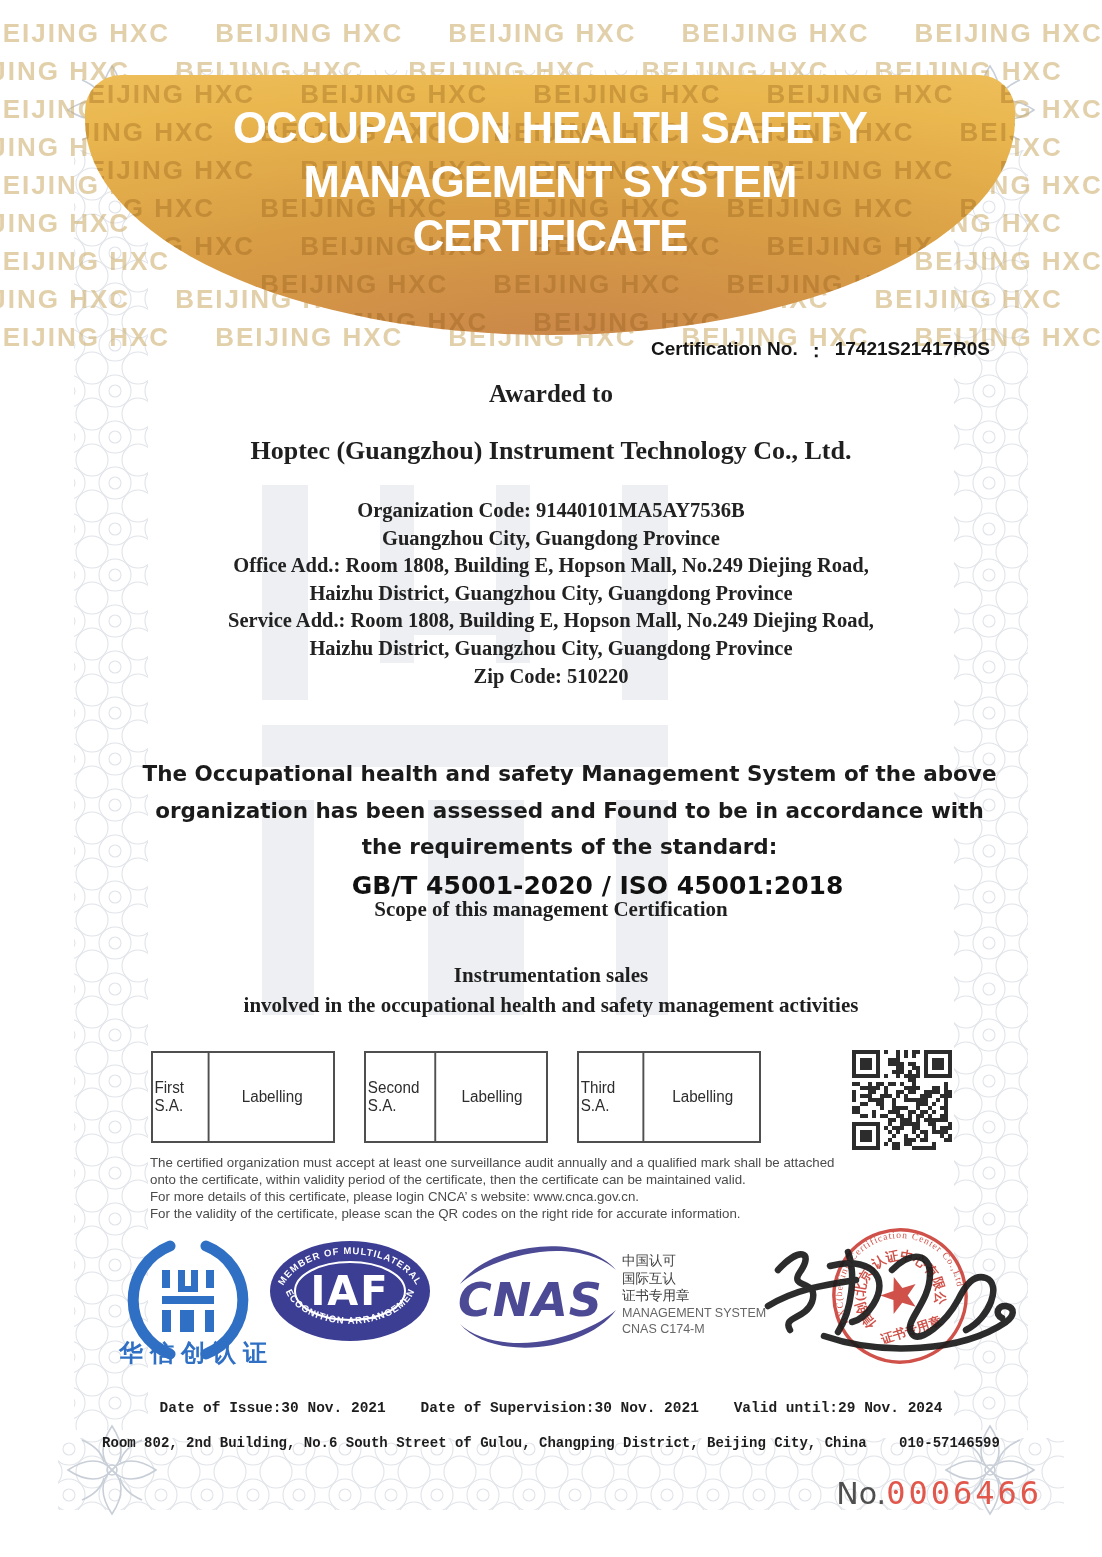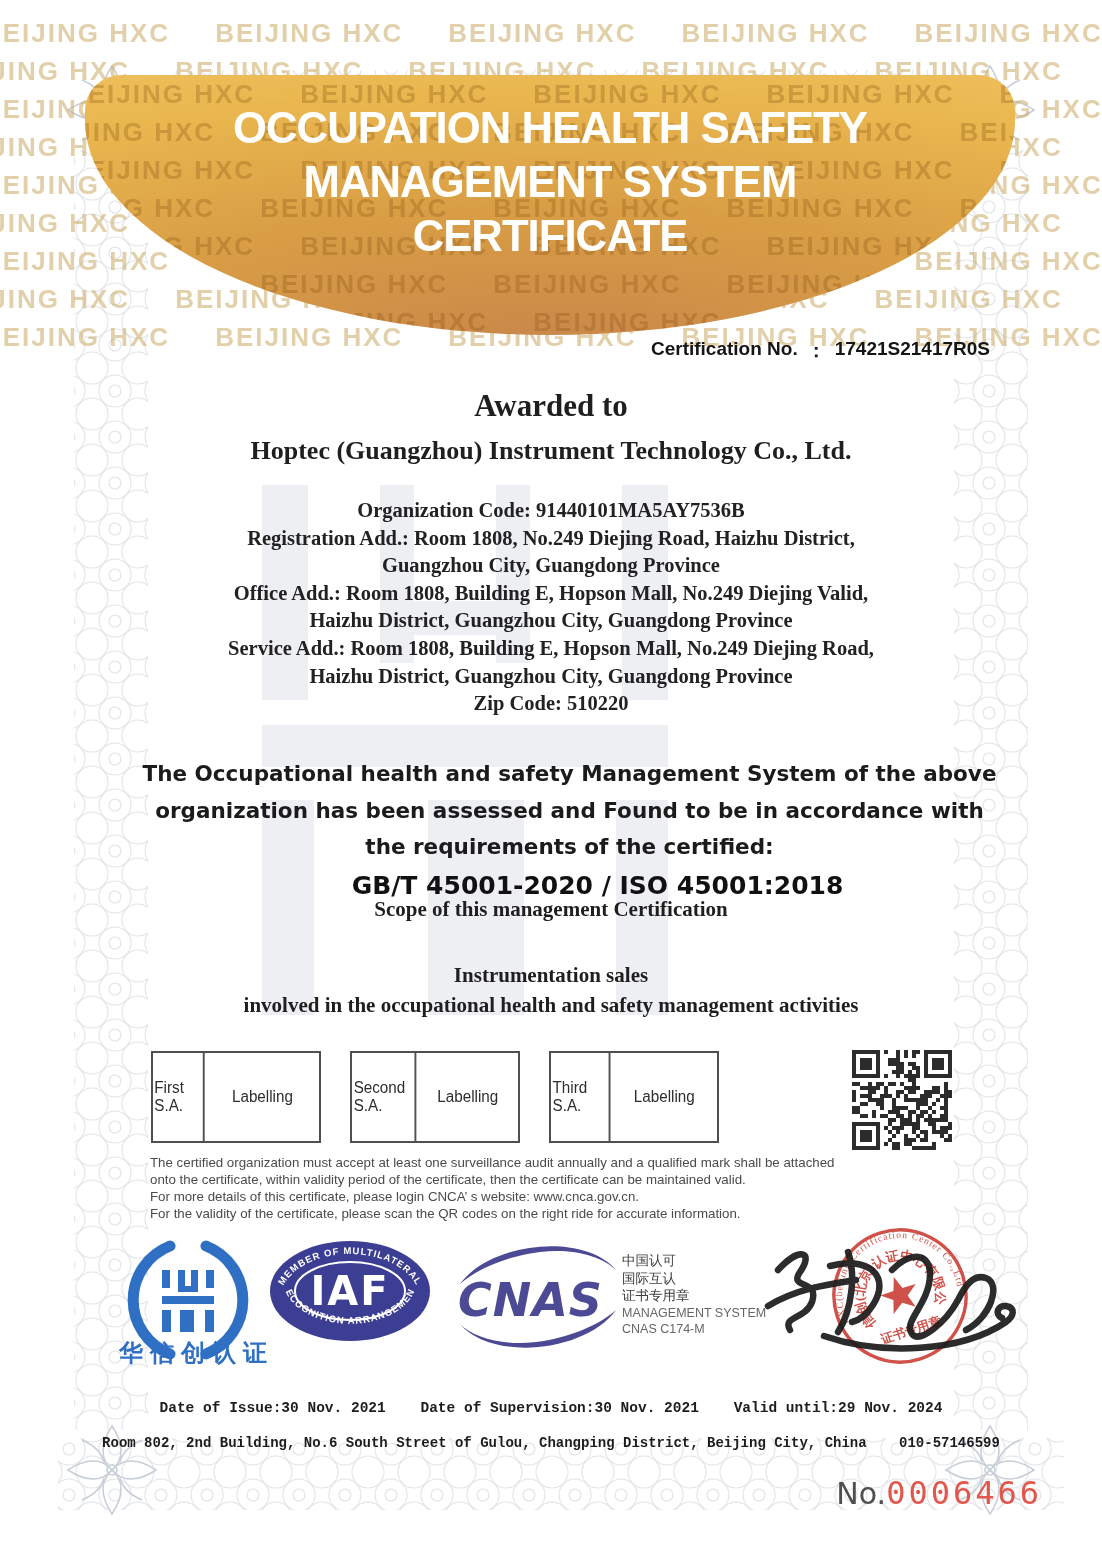--- a/index.html
+++ b/index.html
@@ -42,34 +42,34 @@
   
   #center-wm { position:absolute; left:225px; top:455px; z-index:1; }
 
   
   .serif  { font-family:"Liberation Serif", serif; }
   .dejavu { font-family:"DejaVu Sans", sans-serif;padding-left:37px; }
   .mono   { font-family:"Liberation Mono","DejaVu Sans Mono", monospace; }
 
   .cert-line { top:338px; right:112px; z-index:3; display:flex; gap:9px;
                font-weight:bold; font-size:19px; color:#151515; }
-  .awarded   { top:388px; z-index:3; font-weight:bold; font-size:31px; color:#1f1f1f; }
+  .awarded   { top:380px; z-index:3; font-weight:bold; font-size:25px; color:#1f1f1f; }
   .company   { top:436px; z-index:3; font-weight:bold; font-size:26px; color:#1f1f1f; }
   .org-block { top:497px; z-index:3; font-weight:bold; font-size:20.5px;
                line-height:27.6px; color:#222; }
   .statement { top:756px; z-index:3; font-weight:bold; font-size:21.5px;
                line-height:36.5px; color:#1b1b1b; }
   .standard  { top:871px; z-index:3; font-weight:bold; font-size:25px; color:#111;margin-left:28px; }
   .scope-head{ top:897px; z-index:3; font-weight:bold; font-size:21px; color:#1f1f1f; }
   .scope-l1  { top:963px; z-index:3; font-weight:bold; font-size:21px; color:#1f1f1f; }
   .scope-l2  { top:993px; z-index:3; font-weight:bold; font-size:21px; color:#1f1f1f; }
 
   
   .audit-row { position:absolute; left:151px; top:1051px; z-index:3; display:flex; gap:29px; }
-  .audit-box { width:170px; height:92px; border:2px solid #4f4f4f; display:flex; background:transparent; }
+  .audit-box { width:184px; height:92px; border:2px solid #4f4f4f; display:flex; background:transparent; }
   .audit-box .cell { display:flex; align-items:center; justify-content:center;
                      font-size:16px; color:#2d2d2d; transform:scaleX(0.95); }
   .audit-box .stage { border-right:2px solid #4f4f4f; }
   .audit-box .b1s { width:32%; } .audit-box .b1m { width:68%; }
   .audit-box .b2s { width:40%; } .audit-box .b2m { width:60%; }
   .audit-box .b3s { width:37%; } .audit-box .b3m { width:63%; }
 
   #qr-svg { position:absolute; left:852px; top:1050px; z-index:3; }
 
   
@@ -187,33 +187,32 @@
     <span>Certification No.</span>
       <span>：</span>
     <span>17421S21417R0S</span>
   </div>
 
   <div class="abs center serif awarded">Awarded to</div>
   <div class="abs center serif company">Hoptec (Guangzhou) Instrument Technology Co., Ltd.</div>
 
   <div class="abs center serif org-block">
     <div>Organization Code: 91440101MA5AY7536B</div>
-    <div>Registration Add.: Room 1808, No.249 Diejing Road, Haizhu District,</div>
     <div>Guangzhou City, Guangdong Province</div>
-    <div>Office Add.: Room 1808, Building E, Hopson Mall, No.249 Diejing Valid,</div>
+    <div>Office Add.: Room 1808, Building E, Hopson Mall, No.249 Diejing Road,</div>
     <div>Haizhu District, Guangzhou City, Guangdong Province</div>
     <div>Service Add.: Room 1808, Building E, Hopson Mall, No.249 Diejing Road,</div>
     <div>Haizhu District, Guangzhou City, Guangdong Province</div>
     <div>Zip Code: 510220</div>
   </div>
 
   <div class="abs center dejavu statement">
     <div>The Occupational health and safety Management System of the above</div>
     <div>organization has been assessed and Found to be in accordance with</div>
-    <div>the requirements of the certified:</div>
+    <div>the requirements of the standard:</div>
   </div>
 
   <div class="abs center dejavu standard">GB/T 45001-2020 / ISO 45001:2018</div>
   <div class="abs center serif scope-head">Scope of this management Certification</div>
   <div class="abs center serif scope-l1">Instrumentation sales</div>
   <div class="abs center serif scope-l2">involved in the occupational health and safety management activities</div>
 
   <div class="audit-row">
     <div class="audit-box">
       <div class="cell stage b1s">First S.A.</div>

